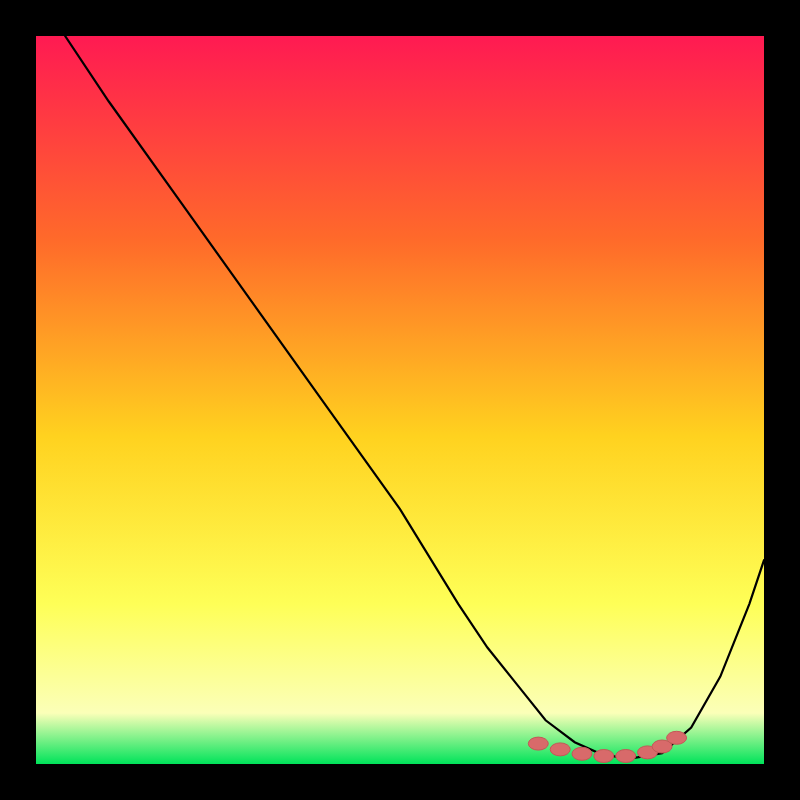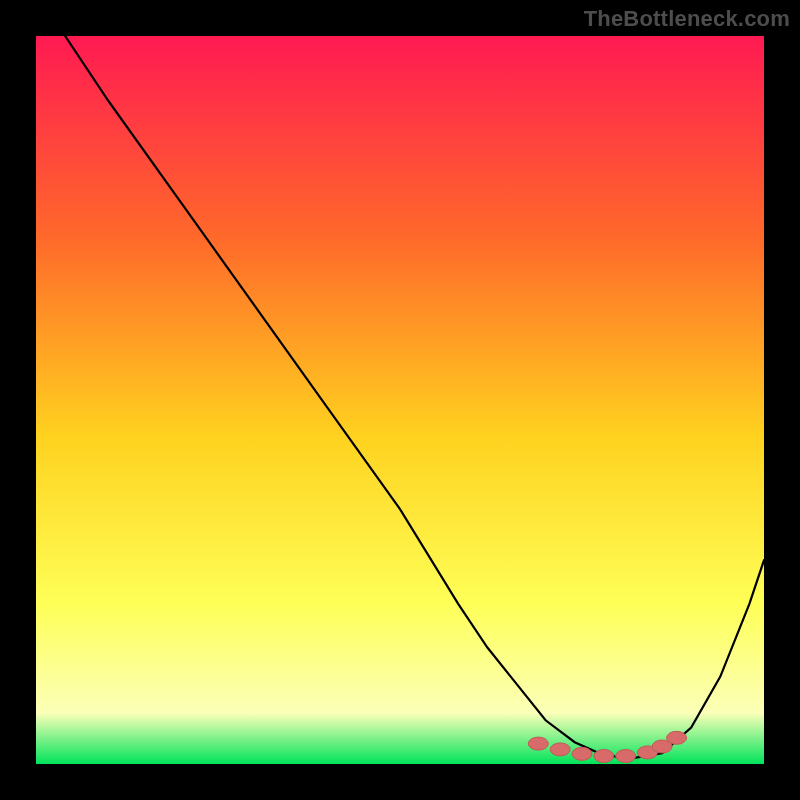--- a/index.html
+++ b/index.html
@@ -39,21 +39,20 @@
     display: block;
     width: 728px;
     height: 728px;
   }
 </style>
 </head>
 <body>
 
 <div class="frame">
 
-  <div class="watermark">TheBottleneck.com</div>
 
   <div class="plot-wrap">
     <svg class="plot" viewBox="0 0 728 728">
       <defs>
         <linearGradient id="bg-grad" x1="0" y1="0" x2="0" y2="1">
           <stop id="g0" offset="0%" stop-color="#ff1a52"></stop>
           <stop id="g1" offset="28%" stop-color="#ff6a2a"></stop>
           <stop id="g2" offset="55%" stop-color="#ffd21f"></stop>
           <stop id="g3" offset="78%" stop-color="#feff57"></stop>
           <stop id="g4" offset="93%" stop-color="#fbffb8"></stop>

